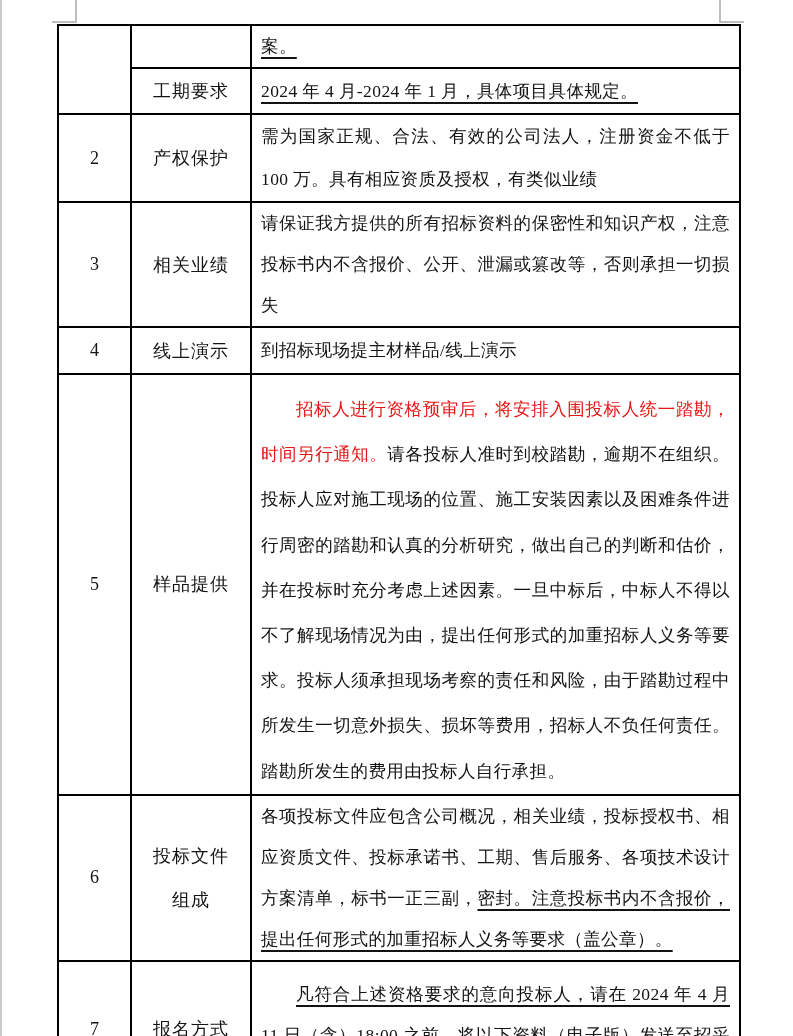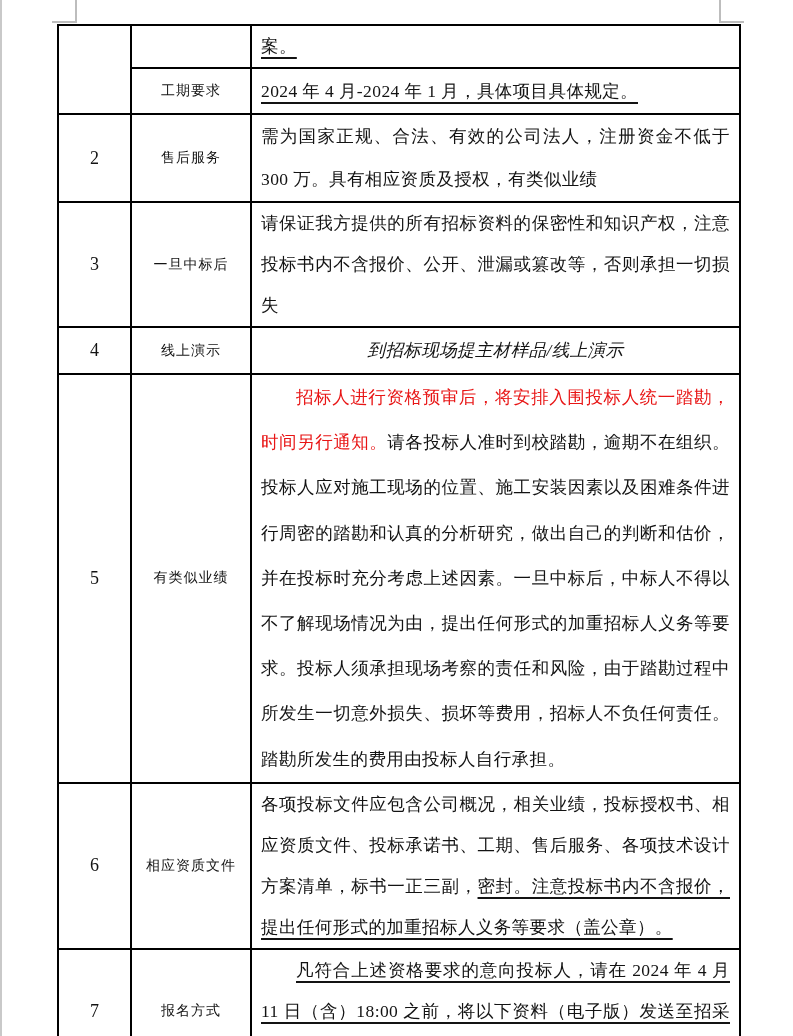--- a/index.html
+++ b/index.html
@@ -19,27 +19,27 @@
   .corner-mark.tl{left:52px;border-right:2px solid #bdbdbd;border-bottom:2px solid #bdbdbd;}
   .corner-mark.tr{left:719px;border-left:2px solid #bdbdbd;border-bottom:2px solid #bdbdbd;}
 
   table.doc-table{
     position:absolute;left:57px;top:24px;
     width:682px;
     border-collapse:collapse;table-layout:fixed;
   }
   td{border:2px solid #000;vertical-align:middle;overflow:hidden;}
   .num-cell{text-align:center;font-size:18px;}
-  .label-cell{text-align:center;font-size:14px;line-height:44px;padding:0 12px;letter-spacing:1px;}
+  .label-cell{text-align:center;font-size:18px;line-height:44px;padding:0 12px;letter-spacing:1px;}
   .content-cell{font-size:17.5px;padding:0 9px;}
   .content-cell p{margin:0;text-align:justify;line-height:41px;letter-spacing:0.4px;}
   .lh45 p{line-height:45.2px;}
   .lh43 p{line-height:43px;}
-  .center p{text-align:center;font-style:italic;}
-  .indent p{text-indent:2em;}
+  .center p{}
+  .indent p{text-indent:2em;margin-top:12px;}
   .u{text-decoration:underline;text-underline-offset:5px;text-decoration-thickness:1.5px;}
   .red{color:#e81515;}
   tr.h-a{height:41px;}
   tr.h-b{height:45px;}
   tr.h-2{height:87px;}
   tr.h-3{height:121px;}
   tr.h-4{height:47px;}
   tr.h-5{height:362px;}
   tr.h-6{height:163px;}
   tr.h-7{height:122px;}
@@ -70,55 +70,55 @@
 
     <tr class="h-b">
       <td class="label-cell">工期要求</td>
       <td class="content-cell">
         <p><span class="u">2024 年 4 月-2024 年 1 月，具体项目具体规定。</span></p>
       </td>
     </tr>
 
     <tr class="h-2">
       <td class="num-cell">2</td>
-      <td class="label-cell">售后服务</td>
+      <td class="label-cell">产权保护</td>
       <td class="content-cell lh43">
-        <p>需为国家正规、合法、有效的公司法人，注册资金不低于 300 万。具有相应资质及授权，有类似业绩</p>
+        <p>需为国家正规、合法、有效的公司法人，注册资金不低于 100 万。具有相应资质及授权，有类似业绩</p>
       </td>
     </tr>
 
     <tr class="h-3">
       <td class="num-cell">3</td>
-      <td class="label-cell">一旦中标后</td>
+      <td class="label-cell">相关业绩</td>
       <td class="content-cell">
         <p>请保证我方提供的所有招标资料的保密性和知识产权，注意投标书内不含报价、公开、泄漏或篡改等，否则承担一切损失</p>
       </td>
     </tr>
 
     <tr class="h-4">
       <td class="num-cell">4</td>
       <td class="label-cell">线上演示</td>
       <td class="content-cell center">
         <p>到招标现场提主材样品/线上演示</p>
       </td>
     </tr>
 
     <tr class="h-5">
       <td class="num-cell">5</td>
-      <td class="label-cell">有类似业绩</td>
+      <td class="label-cell">样品提供</td>
       <td class="content-cell lh45 indent">
         <p>
           <span class="red">招标人进行资格预审后，将安排入围投标人统一踏勘，时间另行通知。</span><span>请各投标人准时到校踏勘，逾期不在组织。投标人应对施工现场的位置、施工安装因素以及困难条件进行周密的踏勘和认真的分析研究，做出自己的判断和估价，并在投标时充分考虑上述因素。一旦中标后，中标人不得以不了解现场情况为由，提出任何形式的加重招标人义务等要求。投标人须承担现场考察的责任和风险，由于踏勘过程中所发生一切意外损失、损坏等费用，招标人不负任何责任。踏勘所发生的费用由投标人自行承担。</span>
         </p>
       </td>
     </tr>
 
     <tr class="h-6">
       <td class="num-cell">6</td>
-      <td class="label-cell">相应资质文件</td>
+      <td class="label-cell">投标文件组成</td>
       <td class="content-cell">
         <p>
           <span>各项投标文件应包含公司概况，相关业绩，投标授权书、相应资质文件、投标承诺书、工期、售后服务、各项技术设计方案清单，标书一正三副，</span><span class="u">密封。注意投标书内不含报价，提出任何形式的加重招标人义务等要求（盖公章）。</span>
         </p>
       </td>
     </tr>
 
     <tr class="h-7">
       <td class="num-cell">7</td>
       <td class="label-cell">报名方式</td>

